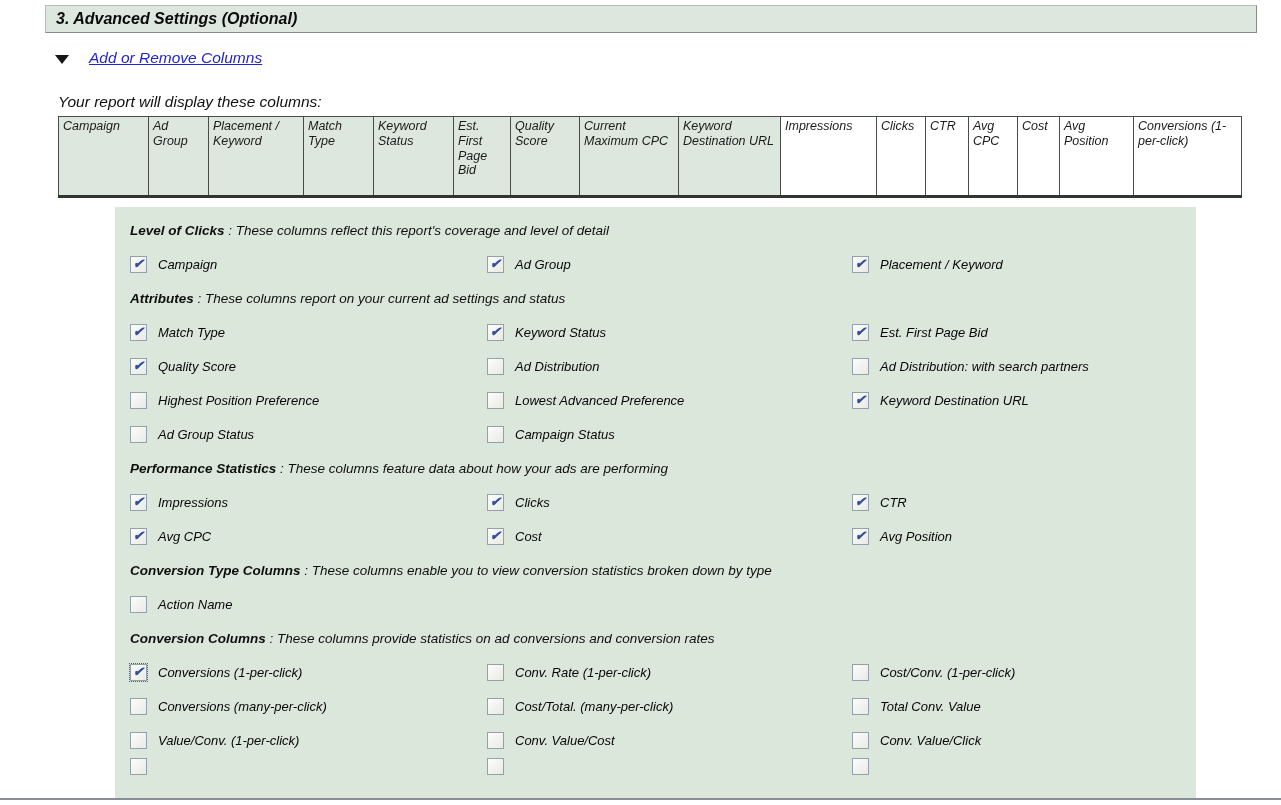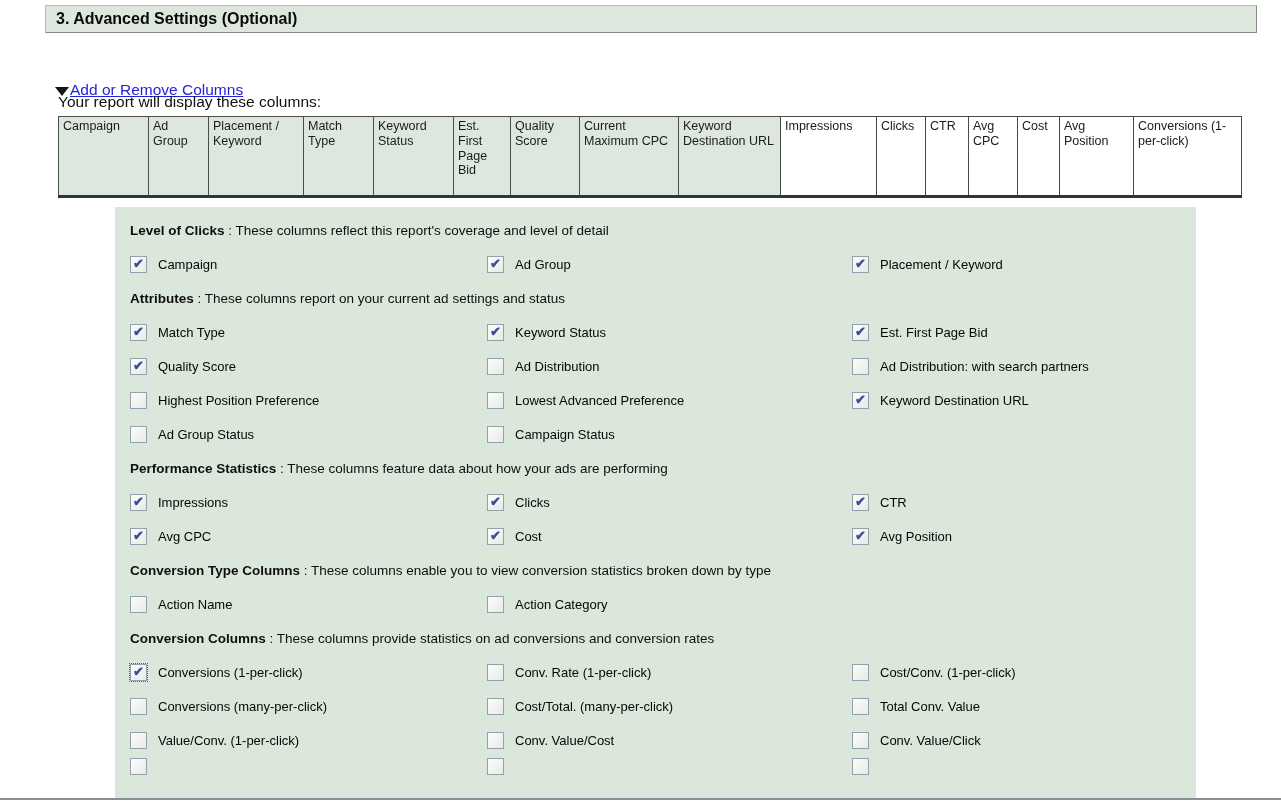--- a/index.html
+++ b/index.html
@@ -1,32 +1,32 @@
 <!DOCTYPE html>
 <html><head>
 <meta charset="utf-8">
 <style>
   html,body { margin:0; padding:0; background:#fff; }
   .page {
     position:relative; width:1281px; height:805px; background:#ffffff;
-    overflow:hidden; font-family:"Liberation Sans", sans-serif;
+    overflow:hidden; font-family:"Liberation Sans", sans-serif;font-style:italic;
   }
   
   .section-header {
     position:absolute; left:45px; top:5px; width:1212px; height:28px;
     background:#dee7de; box-sizing:border-box;
     border:1px solid #b3bcb3; border-right-color:#848e84; border-bottom-color:#848e84;
     display:flex; align-items:center; padding-left:10px;
   }
   .section-title { font-weight:bold; font-size:16px; color:#0a0a0a; }
 
   
   .columns-toggle {
     position:absolute; left:55px; top:47px; height:22px;
-    display:flex; align-items:center; gap:1px; cursor:pointer;margin-top:32px;
+    display:flex; align-items:center; gap:20px; cursor:pointer;
   }
   .tri-icon {
     width:0; height:0;
     border-left:7px solid transparent; border-right:7px solid transparent;
     border-top:9px solid #161616; margin-top:2px;
   }
   .link { color:#2323d8; text-decoration:underline; font-size:15.5px; }
 
   
   .caption { position:absolute; left:58px; top:93px; font-size:15.5px; color:#101010; }
@@ -208,24 +208,20 @@
           <span class="cb checked"></span>
           <span class="cb-label">Avg Position</span>
         </div>
       </div>
       <div class="sec-heading"><span class="sec-name">Conversion Type Columns</span><span class="sec-desc"> : These columns enable you to view conversion statistics broken down by type</span></div>
       <div class="cb-row">
         <div class="cb-cell">
           <span class="cb"></span>
           <span class="cb-label">Action Name</span>
         </div>
-        <div class="cb-cell">
-          <span class="cb"></span>
-          <span class="cb-label">Action Category</span>
-        </div>
       </div>
       <div class="sec-heading"><span class="sec-name">Conversion Columns</span><span class="sec-desc"> : These columns provide statistics on ad conversions and conversion rates</span></div>
       <div class="cb-row">
         <div class="cb-cell">
           <span class="cb checked focused"></span>
           <span class="cb-label">Conversions (1-per-click)</span>
         </div>
         <div class="cb-cell">
           <span class="cb"></span>
           <span class="cb-label">Conv. Rate (1-per-click)</span>

